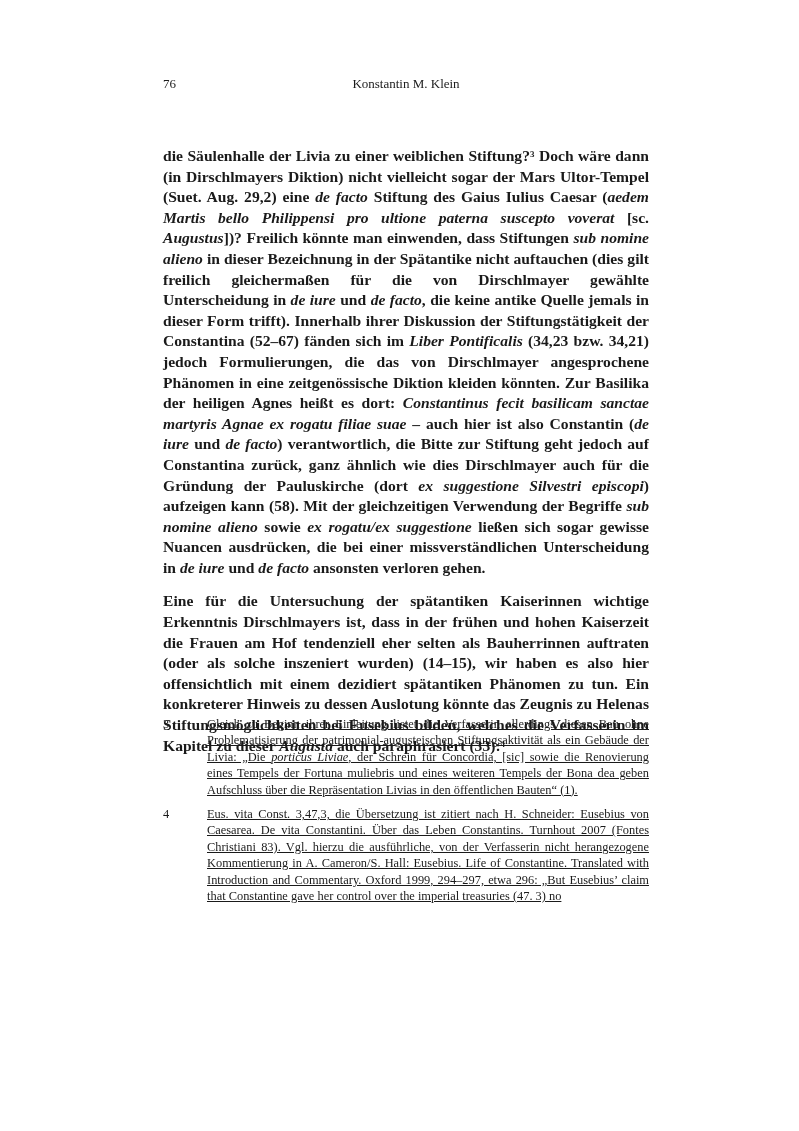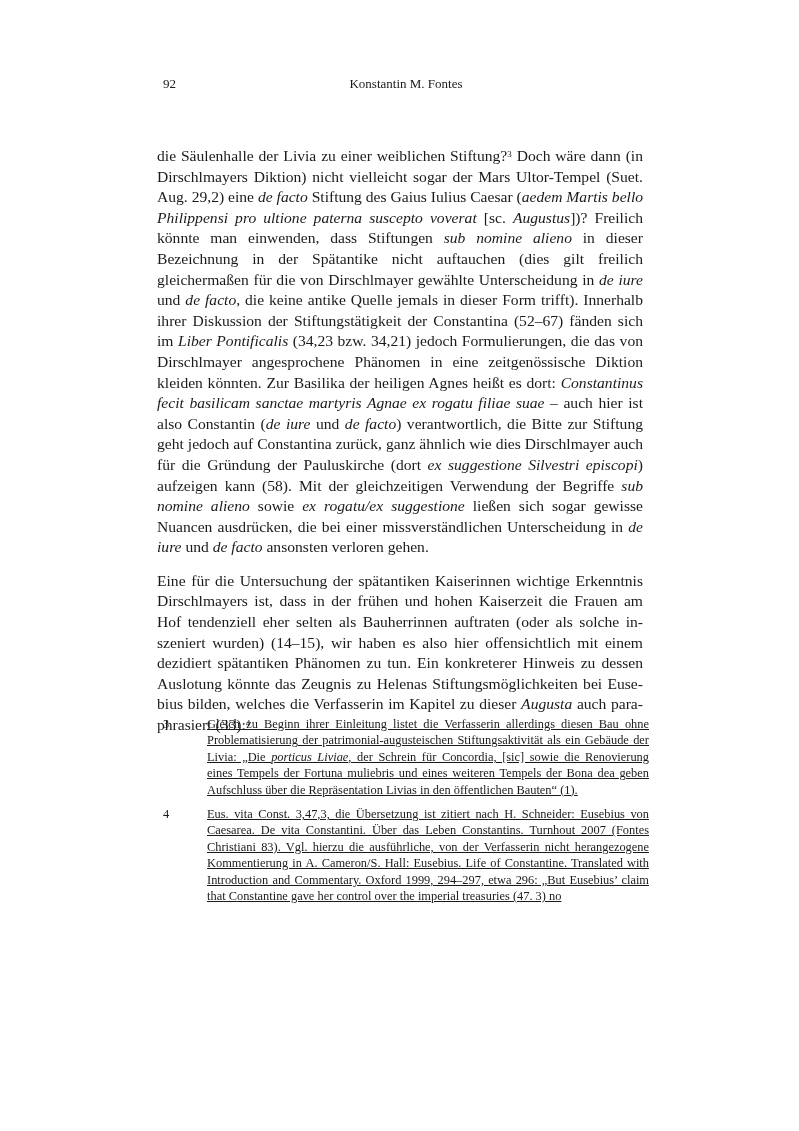--- a/index.html
+++ b/index.html
@@ -1,35 +1,35 @@
 <!DOCTYPE html>
 <html><head>
 <meta charset="utf-8">
 <style>
   html, body { margin:0; padding:0; background:#ffffff; }
   body { width:799px; height:1131px; position:relative; overflow:hidden;
          font-family:"Liberation Serif","DejaVu Serif",serif; color:#1a1a1a; }
   .header { position:absolute; top:76px; left:163px; width:486px; height:20px; font-size:13px; }
   .page-num { position:absolute; left:0; top:0; }
   .running-head { position:absolute; left:0; right:0; top:0; text-align:center; }
-  .body-text { position:absolute; left:157px; top:146px; width:486px; font-size:15.6px; line-height:20.6px; text-align:justify; }
+  .body-text { position:absolute; left:163px; top:146px; width:486px; font-size:15.6px; line-height:20.6px; text-align:justify;font-weight:bold; }
   .body-text p { margin:0 0 13px 0; hyphens:manual; }
   .body-text i, .footnotes i { font-style:italic; }
   sup { font-size:9px; vertical-align:top; position:relative; top:-2px; }
   .footnotes { position:absolute; left:163px; top:716px; width:486px; font-size:12.4px; line-height:16.4px; text-align:justify; }
   .fn { display:flex; margin-bottom:8px; }
   .fn-num { width:44px; flex:none; }
   .fn-text { flex:1;text-decoration:underline; }
 </style>
 </head>
 <body>
 
 <div class="header">
-  <span class="page-num">92</span>
-  <div class="running-head">Konstantin M. Fontes</div>
+  <span class="page-num">76</span>
+  <div class="running-head">Konstantin M. Klein</div>
 </div>
 
 <div class="body-text">
   <p>die Säulenhalle der Livia zu einer weiblichen Stiftung?<sup>3</sup> Doch wäre dann (in Dirschlmayers Diktion) nicht vielleicht sogar der Mars Ultor-Tempel (Suet. Aug. 29,2) eine <i>de facto</i> Stiftung des Gaius Iulius Caesar (<i>aedem Martis bello Philippensi pro ultione paterna suscepto voverat</i> [sc. <i>Augustus</i>])? Freilich könnte man einwenden, dass Stiftungen <i>sub nomine alieno</i> in dieser Bezeichnung in der Spätantike nicht auftauchen (dies gilt freilich gleichermaßen für die von Dirschlmayer gewählte Unterscheidung in <i>de iure</i> und <i>de facto</i>, die keine antike Quelle jemals in dieser Form trifft). Innerhalb ihrer Diskussion der Stif­tungstätigkeit der Constantina (52–67) fänden sich im <i>Liber Pontificalis</i> (34,23 bzw. 34,21) jedoch Formulierungen, die das von Dirschlmayer angespro­chene Phänomen in eine zeitgenössische Diktion kleiden könnten. Zur Ba­silika der heiligen Agnes heißt es dort: <i>Constantinus fecit basilicam sanctae martyris Agnae ex rogatu filiae suae</i> – auch hier ist also Constantin (<i>de iure</i> und <i>de facto</i>) verantwortlich, die Bitte zur Stiftung geht jedoch auf Constantina zurück, ganz ähnlich wie dies Dirschlmayer auch für die Gründung der Pauluskirche (dort <i>ex suggestione Silvestri episcopi</i>) aufzeigen kann (58). Mit der gleichzeiti­gen Verwendung der Begriffe <i>sub nomine alieno</i> sowie <i>ex rogatu/ex suggestione</i> ließen sich sogar gewisse Nuancen ausdrücken, die bei einer missverständli­chen Unterscheidung in <i>de iure</i> und <i>de facto</i> ansonsten verloren gehen.</p>
   <p>Eine für die Untersuchung der spätantiken Kaiserinnen wichtige Erkenntnis Dirschlmayers ist, dass in der frühen und hohen Kaiserzeit die Frauen am Hof tendenziell eher selten als Bauherrinnen auftraten (oder als solche in­szeniert wurden) (14–15), wir haben es also hier offensichtlich mit einem dezidiert spätantiken Phänomen zu tun. Ein konkreterer Hinweis zu dessen Auslotung könnte das Zeugnis zu Helenas Stiftungsmöglichkeiten bei Euse­bius bilden, welches die Verfasserin im Kapitel zu dieser <i>Augusta</i> auch para­phrasiert (33):<sup>4</sup></p>
 </div>
 
 <div class="footnotes">
   <div class="fn">
     <span class="fn-num">3</span>

